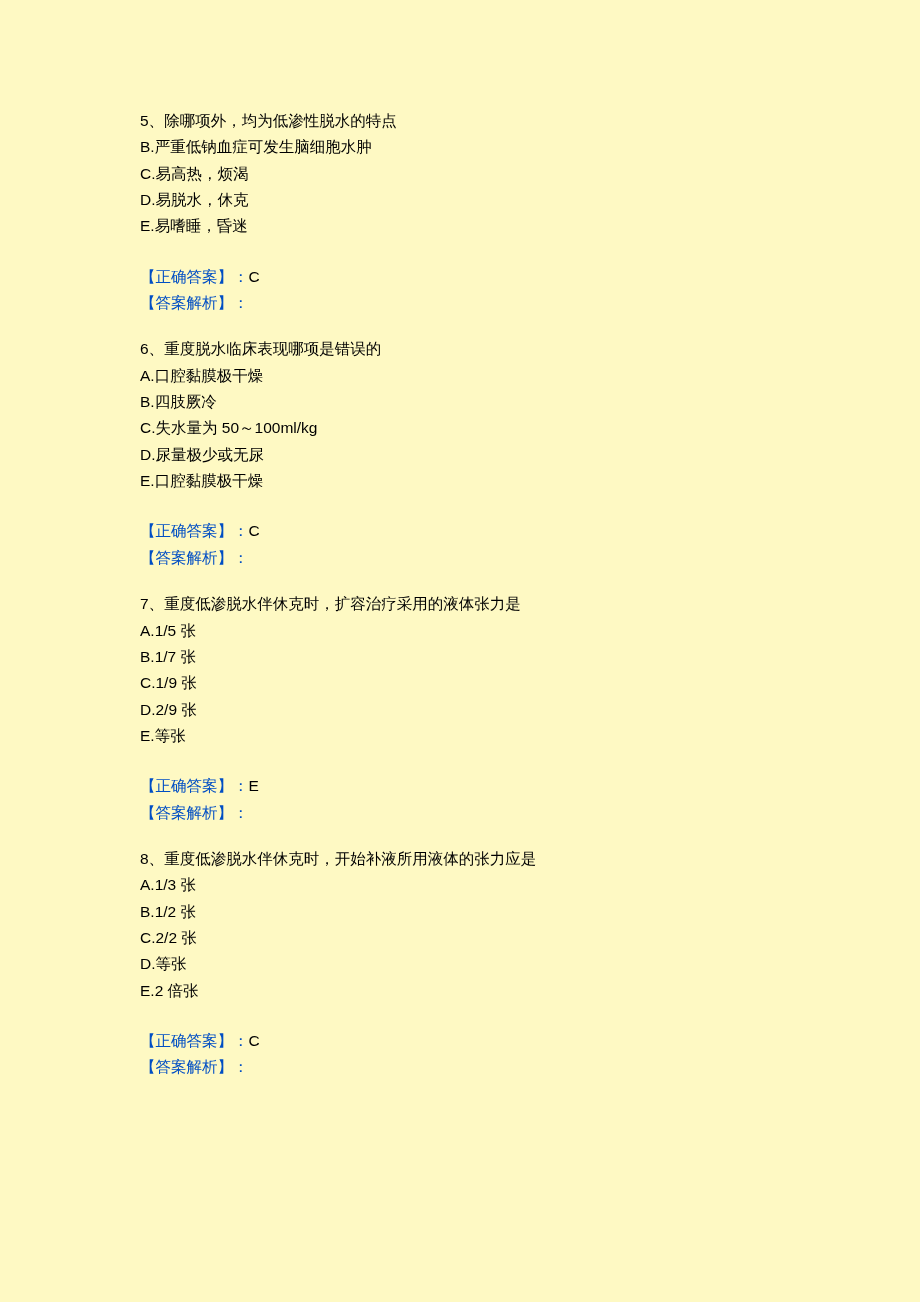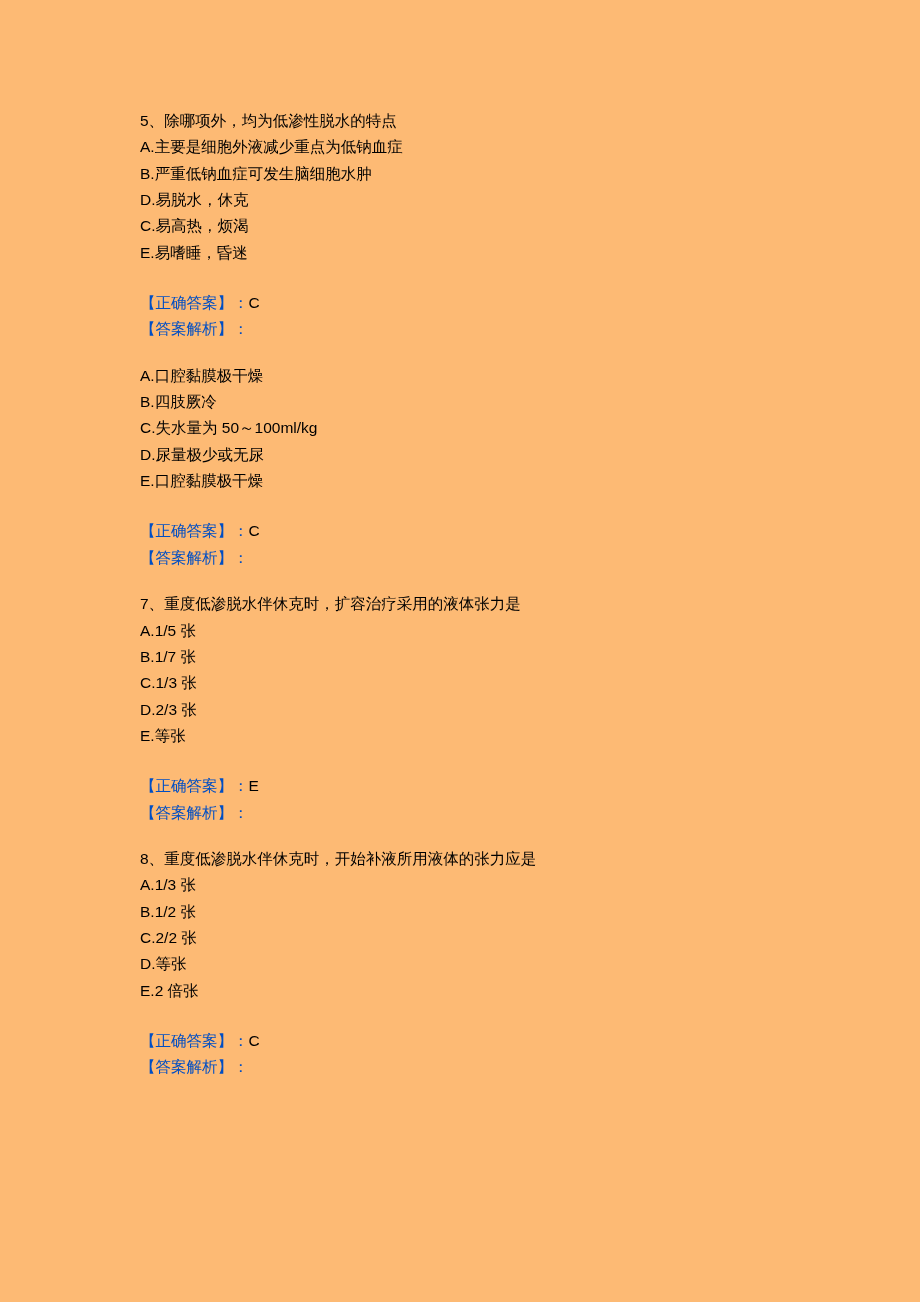--- a/index.html
+++ b/index.html
@@ -7,21 +7,21 @@
     padding: 0;
     background: #fafde8;
     font-family: Arial, "Microsoft YaHei", sans-serif;
     font-size: 15.5px;
     color: #000;
     line-height: 1.7;
   }
   .page {
     width: 920px;
     min-height: 1302px;
-    background: #fdba74;
+    background: #fef9c3;
     box-sizing: border-box;
     padding: 108px 140px 80px 140px;
   }
   .question-block {
     margin-bottom: 24px;
   }
   .q-text {
     color: #000;
   }
   .opt {
@@ -41,55 +41,57 @@
 </style>
 </head>
 <body>
 
 <div class="page">
 
   <div class="question-block">
     <div class="q-text">
       <span>5、</span><span>除哪项外，均为低渗性脱水的特点</span>
     </div>
-    <div class="opt">A.主要是细胞外液减少重点为低钠血症</div>
     <div class="opt">B.严重低钠血症可发生脑细胞水肿</div>
+    <div class="opt">C.易高热，烦渴</div>
     <div class="opt">D.易脱水，休克</div>
-    <div class="opt">C.易高热，烦渴</div>
     <div class="opt">E.易嗜睡，昏迷</div>
   </div>
   <div class="answer-block">
     <div>
       <span class="blue">【正确答案】：</span><span class="ans-letter">C</span>
     </div>
     <div class="blue">【答案解析】：</div>
   </div>
 
   <div class="question-block">
+    <div class="q-text">
+      <span>6、</span><span>重度脱水临床表现哪项是错误的</span>
+    </div>
     <div class="opt">A.口腔黏膜极干燥</div>
     <div class="opt">B.四肢厥冷</div>
     <div class="opt">C.失水量为 50～100ml/kg</div>
     <div class="opt">D.尿量极少或无尿</div>
     <div class="opt">E.口腔黏膜极干燥</div>
   </div>
   <div class="answer-block">
     <div>
       <span class="blue">【正确答案】：</span><span class="ans-letter">C</span>
     </div>
     <div class="blue">【答案解析】：</div>
   </div>
 
   <div class="question-block">
     <div class="q-text">
       <span>7、</span><span>重度低渗脱水伴休克时，扩容治疗采用的液体张力是</span>
     </div>
     <div class="opt">A.1/5 张</div>
     <div class="opt">B.1/7 张</div>
-    <div class="opt">C.1/3 张</div>
-    <div class="opt">D.2/3 张</div>
+    <div class="opt">C.1/9 张</div>
+    <div class="opt">D.2/9 张</div>
     <div class="opt">E.等张</div>
   </div>
   <div class="answer-block">
     <div>
       <span class="blue">【正确答案】：</span><span class="ans-letter">E</span>
     </div>
     <div class="blue">【答案解析】：</div>
   </div>
 
   <div class="question-block">

